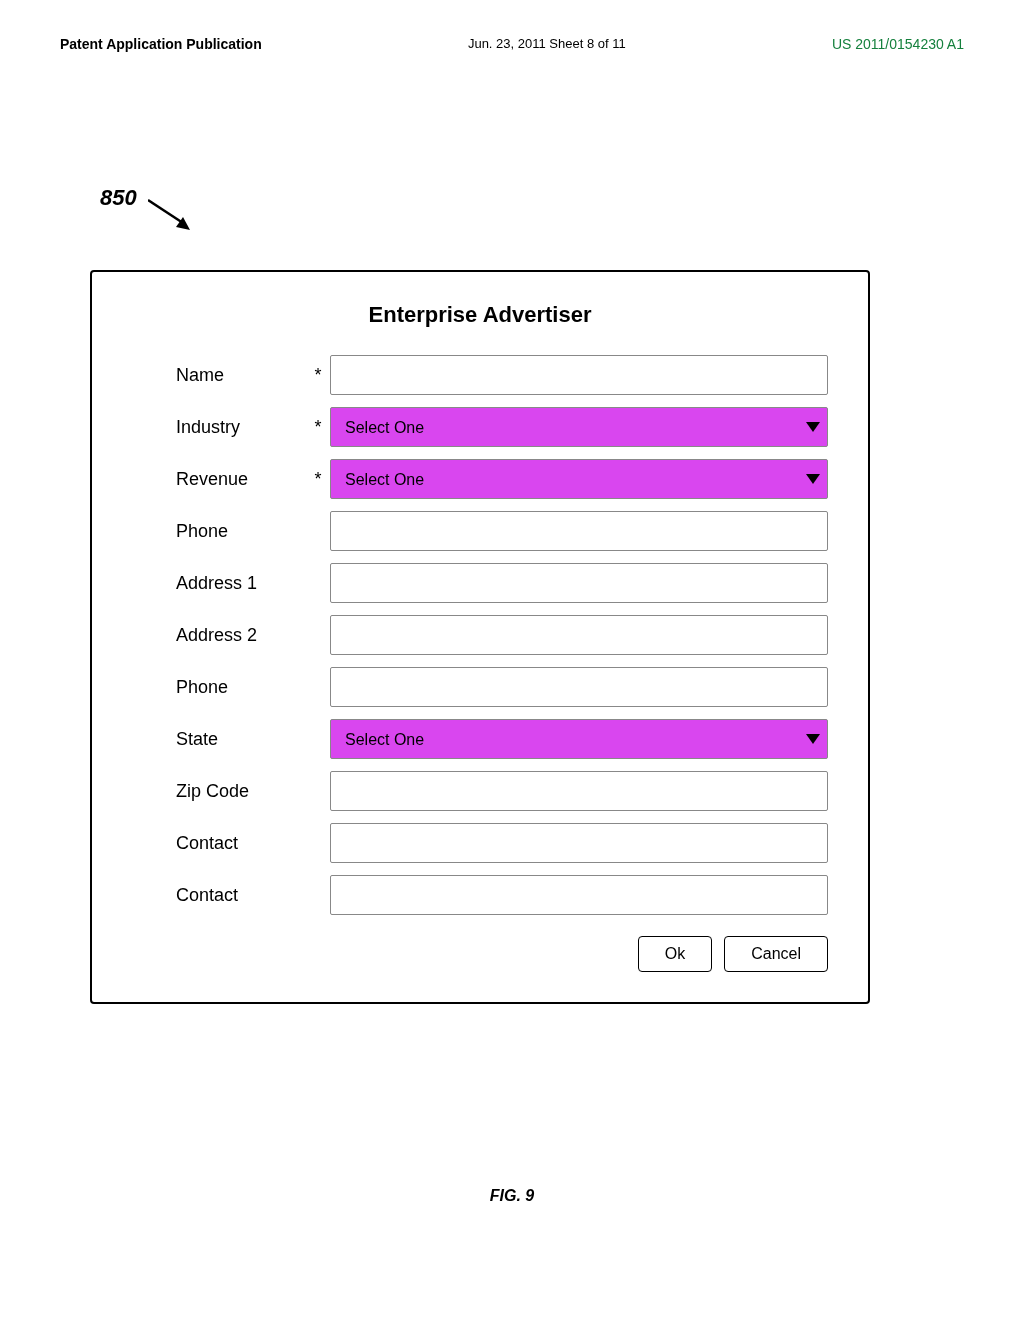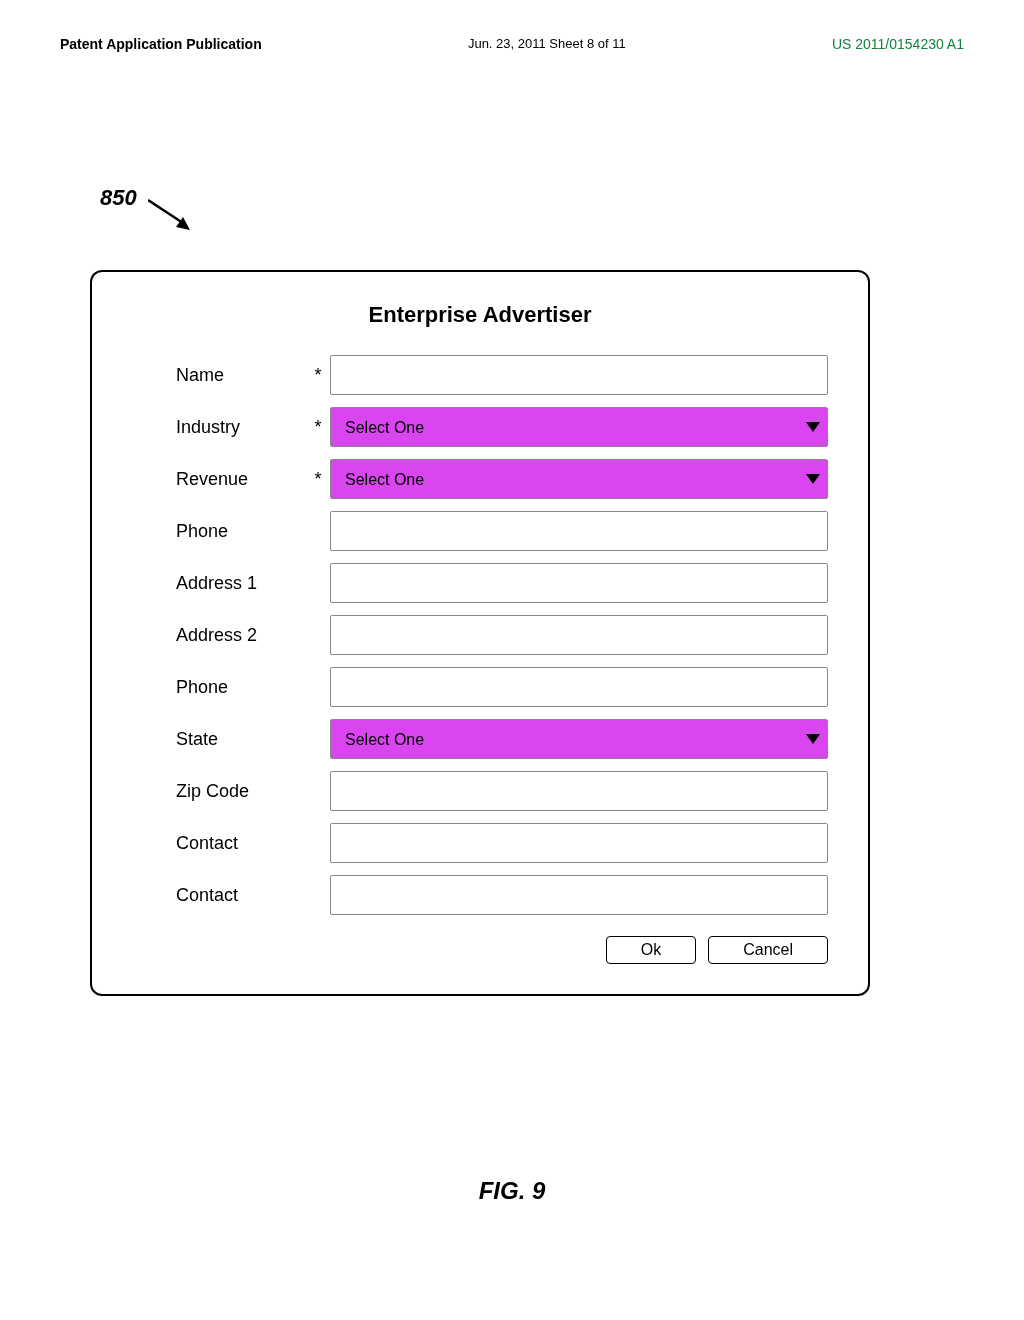--- a/index.html
+++ b/index.html
@@ -58,21 +58,21 @@
       left: 148px;
     }
 
     
     .dialog-container {
       position: absolute;
       top: 270px;
       left: 90px;
       width: 780px;
       border: 2px solid #000;
-      border-radius: 12px;
+      border-radius: 4px;
       background: #fff;
       padding: 30px 40px 30px 40px;
     }
 
     .dialog-title {
       text-align: center;
       font-size: 22px;
       font-weight: bold;
       color: #000;
       margin-bottom: 24px;
@@ -149,38 +149,38 @@
 
     .button-row {
       display: flex;
       justify-content: flex-end;
       gap: 12px;
       margin-top: 18px;
     }
 
     .btn {
       min-width: 70px;
-      height: 28px;
+      height: 36px;
       border: 1.5px solid #000;
       border-radius: 4px;
       background: #fff;
       font-size: 16px;
       color: #000;
       cursor: pointer;
-      padding: 0 34px;
+      padding: 0 26px;
     }
 
     
     .fig-label {
       position: absolute;
       bottom: 115px;
       left: 0;
       right: 0;
       text-align: center;
-      font-size: 24px;
+      font-size: 16px;
       font-weight: bold;
       font-style: italic;
       color: #000;
     }
   </style>
 </head>
 <body>
 
 <div class="patent-header">
   <div class="patent-header-left">Patent Application Publication</div>

